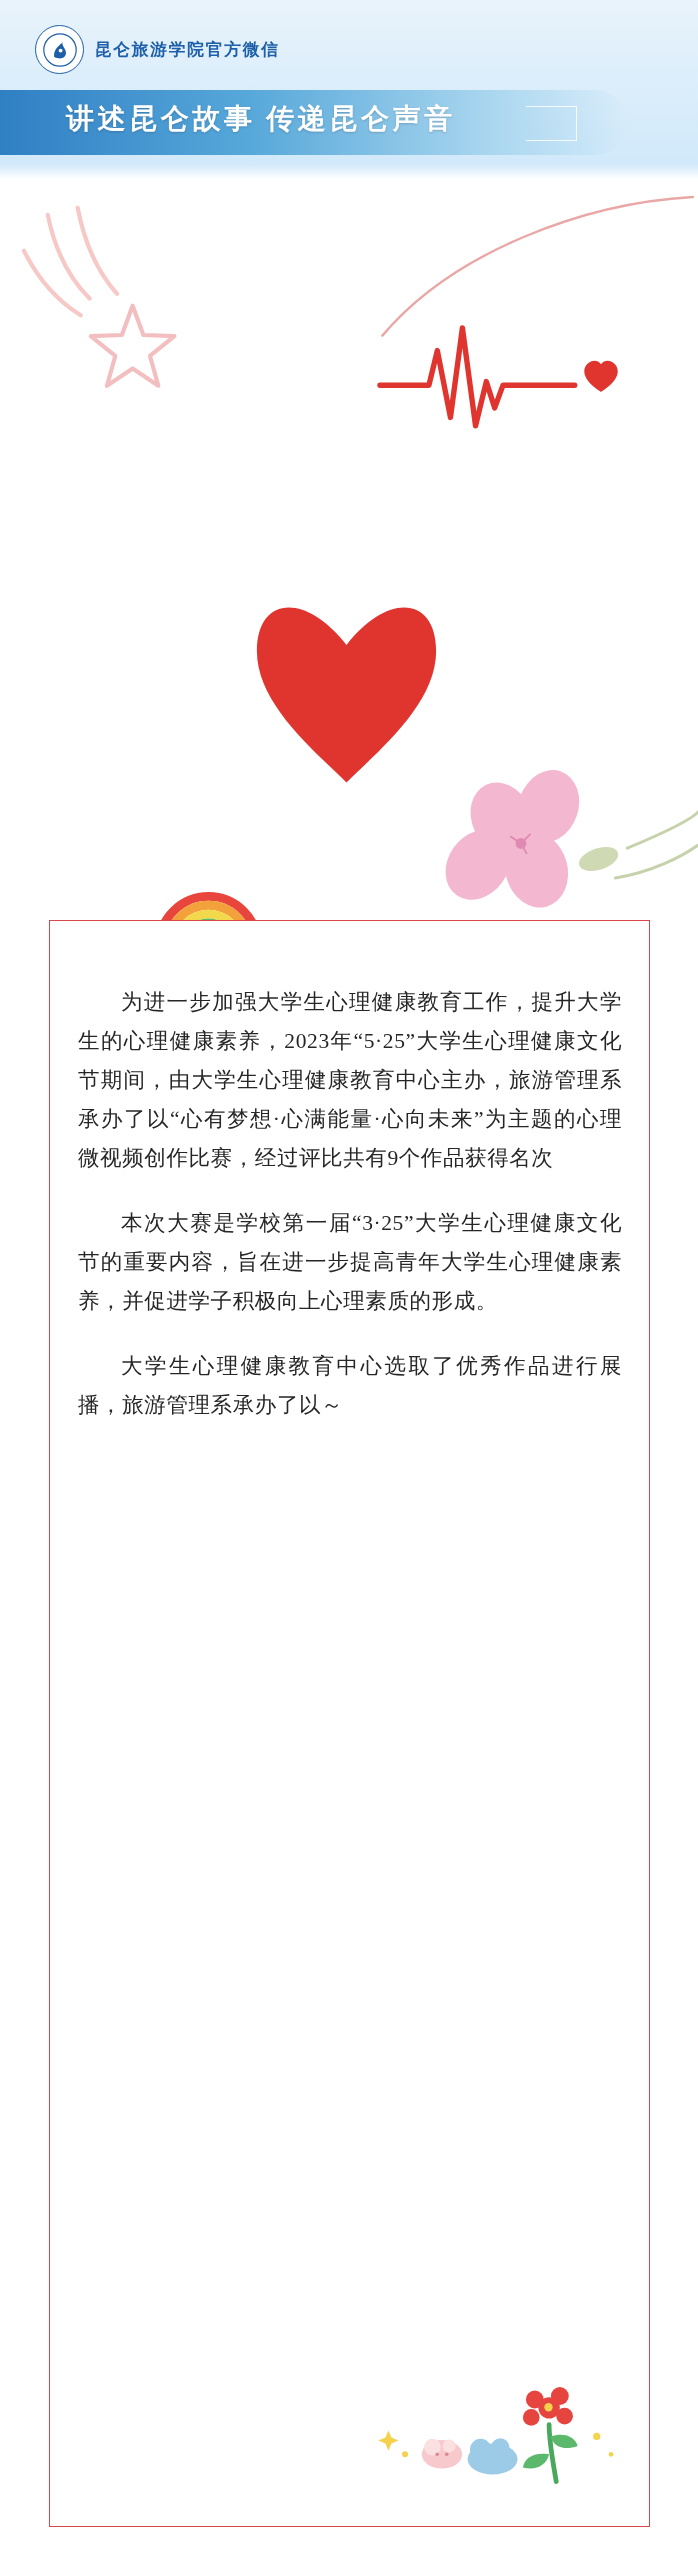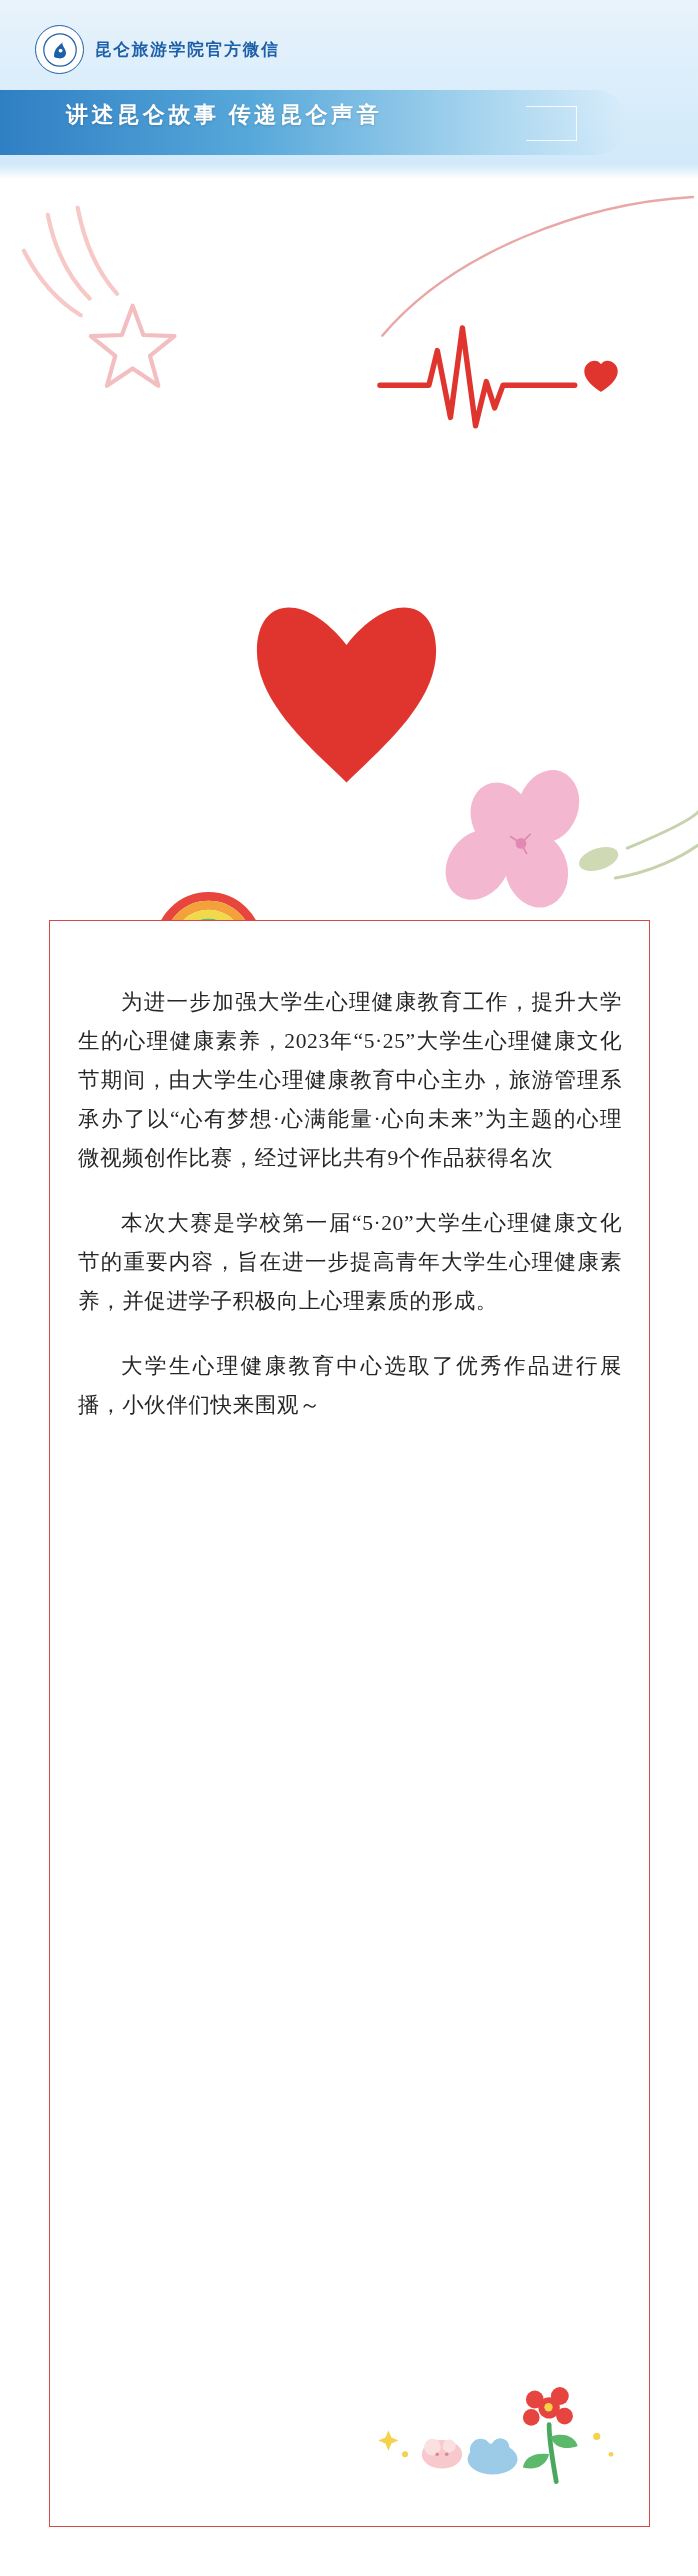--- a/index.html
+++ b/index.html
@@ -73,21 +73,21 @@
     height: 65px;
     background: linear-gradient(90deg, #2f7fc4 0%, #57a8da 40%, #a9d6ef 78%, rgba(210,235,250,0) 100%);
     border-top-right-radius: 32px;
     border-bottom-right-radius: 32px;
   }
   .slogan-text {
     position: absolute;
     left: 66px;
     top: 100px;
     font-family: "Liberation Serif", serif;
-    font-size: 22px;
+    font-size: 28px;
     font-weight: bold;
     color: #ffffff;
     letter-spacing: 3.6px;
     text-shadow: 0 1.2px 2.4px rgba(0,0,0,0.18);
     white-space: nowrap;
   }
   .slogan-deco {
     position: absolute;
     left: 526px;
     top: 106px;
@@ -228,22 +228,22 @@
         <path d="M72 92 A23 23 0 0 1 118 92" stroke="#4f9ddc" stroke-width="15"></path>
       </g>
       <rect x="0" y="88" width="190" height="10" fill="#ffffff"></rect>
     </svg>
   </div>
 
   <div class="article-card"></div>
 
   <div class="article-body">
     <p class="para">为进一步加强大学生心理健康教育工作，提升大学生的心理健康素养，2023年“5·25”大学生心理健康文化节期间，由大学生心理健康教育中心主办，旅游管理系承办了以“心有梦想·心满能量·心向未来”为主题的心理微视频创作比赛，经过评比共有9个作品获得名次</p>
-    <p class="para">本次大赛是学校第一届“5·20”大学生心理健康文化节的重要内容，旨在进一步提高青年大学生心理健康素养，并促进学子积极向上心理素质的形成。</p>
-    <p class="para">大学生心理健康教育中心选取了优秀作品进行展播，小伙伴们快来围观～</p>
+    <p class="para">本次大赛是学校第一届“3·25”大学生心理健康文化节的重要内容，旨在进一步提高青年大学生心理健康素养，并促进学子积极向上心理素质的形成。</p>
+    <p class="para">大学生心理健康教育中心选取了优秀作品进行展播，旅游管理系承办了以～</p>
   </div>
 
   <div class="bottom-deco">
     <svg width="263" height="125" viewBox="0 0 440 210" aria-hidden="true">
 
       <g fill="#f6d14c">
         <path d="M30 110 l5 12 12 5 -12 5 -5 12 -5 -12 -12 -5 12 -5 z"></path>
         <circle cx="58" cy="150" r="5"></circle>
       </g>
 

